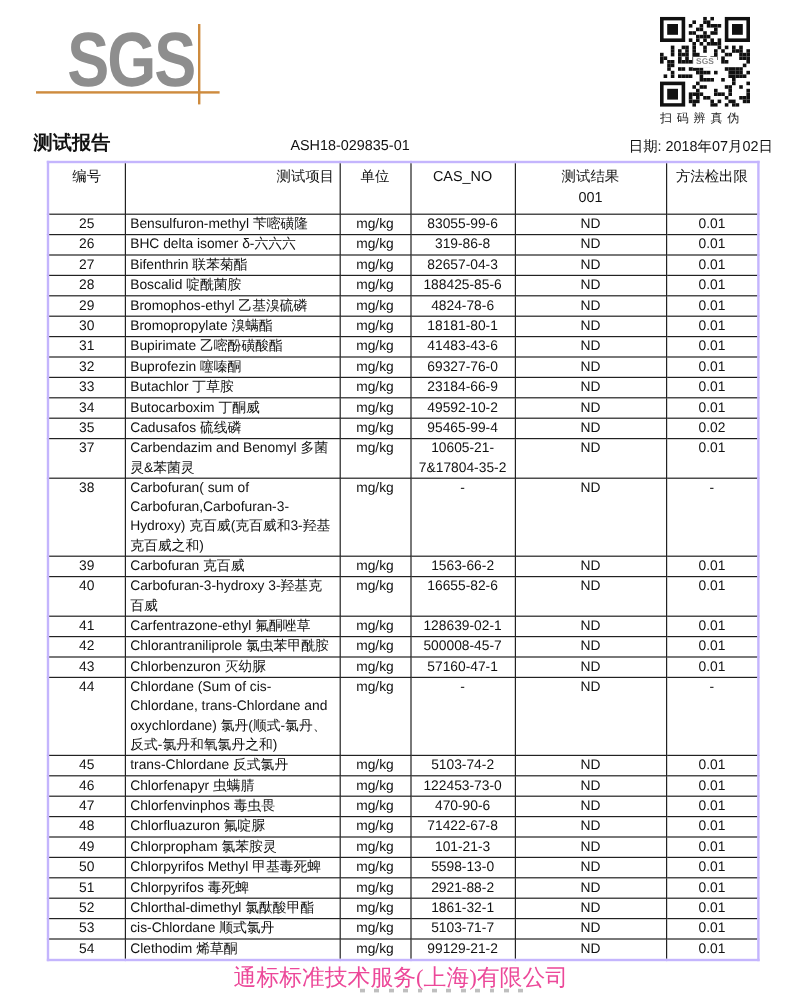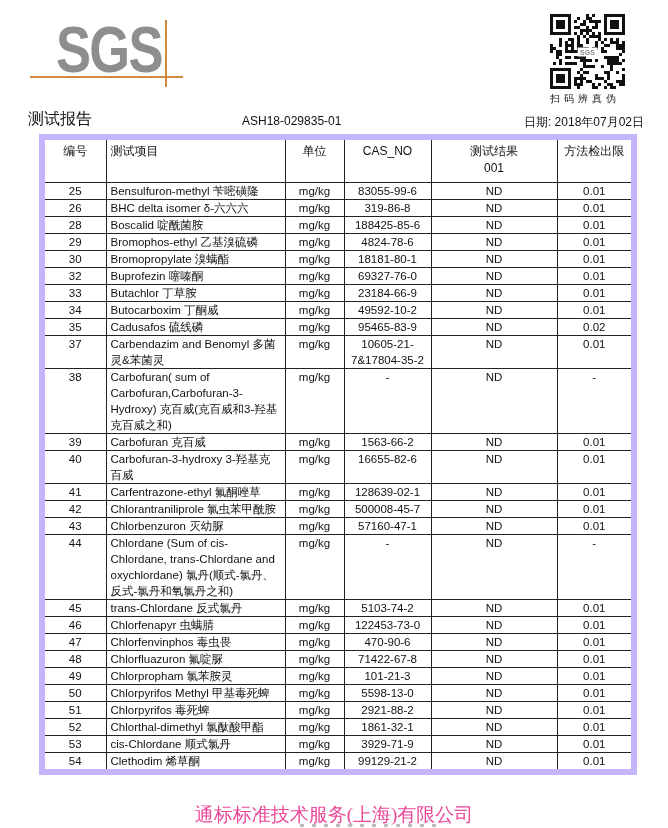--- a/index.html
+++ b/index.html
@@ -15,31 +15,31 @@
 
   
   .qr-wrap{position:absolute;left:550px;top:14px;width:76px;}
   .qr{position:relative;width:75px;height:75px;}
   .qr-label{position:absolute;left:50%;top:50%;transform:translate(-50%,-50%);
             background:#fff;font-size:7px;font-weight:bold;color:#858585;
             padding:1px 3px;line-height:1;}
   .qr-caption{margin-top:3px;font-size:10px;color:#222;letter-spacing:4px;white-space:nowrap;}
 
   
-  .doc-title{position:absolute;left:28px;top:109px;font-size:16px;font-weight:normal;}
+  .doc-title{position:absolute;left:28px;top:109px;font-size:16px;font-weight:bold;}
   .report-no{position:absolute;left:242px;top:114px;font-size:12px;text-align:right;}
   .report-date{position:absolute;right:24px;top:114px;font-size:12px;}
 
   
   table.report{position:absolute;left:39px;top:134px;width:592px;
-               border-collapse:collapse;table-layout:fixed;border:6px solid #c4b5fd;}
+               border-collapse:collapse;table-layout:fixed;border:2px solid #c4b5fd;}
   .report th,.report td{border:1px solid #222;}
   .report th{font-size:12px;font-weight:normal;vertical-align:top;
              padding:3px 4px 0 4px;height:39px;text-align:center;line-height:17px;}
-  .report th.h-item{text-align:left;}
+  .report th.h-item{text-align:right;}
   .report td{font-size:11.5px;line-height:16px;padding:0 4px;
              vertical-align:top;text-align:center;}
   .report td.c-item{text-align:left;overflow-wrap:break-word;}
   .report td.c-cas{overflow-wrap:anywhere;margin-left:48px;}
 
   
   .company{position:absolute;left:0;top:802px;width:100%;text-align:center;
            font-size:19px;font-family:"Liberation Serif","DejaVu Serif",serif;color:#ec4899;}
   .clipped-line{position:absolute;left:300px;top:824px;width:140px;height:3px;opacity:.55;
            background:repeating-linear-gradient(90deg,#8a8a8a 0 4px,transparent 4px 12px);}
@@ -298,20 +298,28 @@
         </tr>
         <tr>
           <td class="c-no">26</td>
           <td class="c-item">BHC delta isomer δ-六六六</td>
           <td class="c-unit">mg/kg</td>
           <td class="c-cas">319-86-8</td>
           <td class="c-result">ND</td>
           <td class="c-limit">0.01</td>
         </tr>
         <tr>
+          <td class="c-no">27</td>
+          <td class="c-item">Bifenthrin 联苯菊酯</td>
+          <td class="c-unit">mg/kg</td>
+          <td class="c-cas">82657-04-3</td>
+          <td class="c-result">ND</td>
+          <td class="c-limit">0.01</td>
+        </tr>
+        <tr>
           <td class="c-no">28</td>
           <td class="c-item">Boscalid 啶酰菌胺</td>
           <td class="c-unit">mg/kg</td>
           <td class="c-cas">188425-85-6</td>
           <td class="c-result">ND</td>
           <td class="c-limit">0.01</td>
         </tr>
         <tr>
           <td class="c-no">29</td>
           <td class="c-item">Bromophos-ethyl 乙基溴硫磷</td>
@@ -322,20 +330,28 @@
         </tr>
         <tr>
           <td class="c-no">30</td>
           <td class="c-item">Bromopropylate 溴螨酯</td>
           <td class="c-unit">mg/kg</td>
           <td class="c-cas">18181-80-1</td>
           <td class="c-result">ND</td>
           <td class="c-limit">0.01</td>
         </tr>
         <tr>
+          <td class="c-no">31</td>
+          <td class="c-item">Bupirimate 乙嘧酚磺酸酯</td>
+          <td class="c-unit">mg/kg</td>
+          <td class="c-cas">41483-43-6</td>
+          <td class="c-result">ND</td>
+          <td class="c-limit">0.01</td>
+        </tr>
+        <tr>
           <td class="c-no">32</td>
           <td class="c-item">Buprofezin 噻嗪酮</td>
           <td class="c-unit">mg/kg</td>
           <td class="c-cas">69327-76-0</td>
           <td class="c-result">ND</td>
           <td class="c-limit">0.01</td>
         </tr>
         <tr>
           <td class="c-no">33</td>
           <td class="c-item">Butachlor 丁草胺</td>
@@ -349,21 +365,21 @@
           <td class="c-item">Butocarboxim 丁酮威</td>
           <td class="c-unit">mg/kg</td>
           <td class="c-cas">49592-10-2</td>
           <td class="c-result">ND</td>
           <td class="c-limit">0.01</td>
         </tr>
         <tr>
           <td class="c-no">35</td>
           <td class="c-item">Cadusafos 硫线磷</td>
           <td class="c-unit">mg/kg</td>
-          <td class="c-cas">95465-83-9</td>
+          <td class="c-cas">95465-99-4</td>
           <td class="c-result">ND</td>
           <td class="c-limit">0.02</td>
         </tr>
         <tr>
           <td class="c-no">37</td>
           <td class="c-item">Carbendazim and Benomyl 多菌灵&amp;苯菌灵</td>
           <td class="c-unit">mg/kg</td>
           <td class="c-cas">10605-21-7&amp;17804-35-2</td>
           <td class="c-result">ND</td>
           <td class="c-limit">0.01</td>
@@ -485,21 +501,21 @@
           <td class="c-item">Chlorthal-dimethyl 氯酞酸甲酯</td>
           <td class="c-unit">mg/kg</td>
           <td class="c-cas">1861-32-1</td>
           <td class="c-result">ND</td>
           <td class="c-limit">0.01</td>
         </tr>
         <tr>
           <td class="c-no">53</td>
           <td class="c-item">cis-Chlordane 顺式氯丹</td>
           <td class="c-unit">mg/kg</td>
-          <td class="c-cas">3929-71-9</td>
+          <td class="c-cas">5103-71-7</td>
           <td class="c-result">ND</td>
           <td class="c-limit">0.01</td>
         </tr>
         <tr>
           <td class="c-no">54</td>
           <td class="c-item">Clethodim 烯草酮</td>
           <td class="c-unit">mg/kg</td>
           <td class="c-cas">99129-21-2</td>
           <td class="c-result">ND</td>
           <td class="c-limit">0.01</td>

